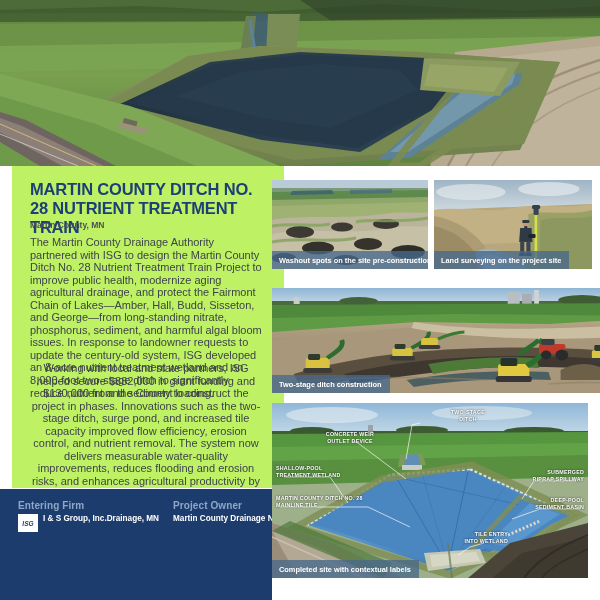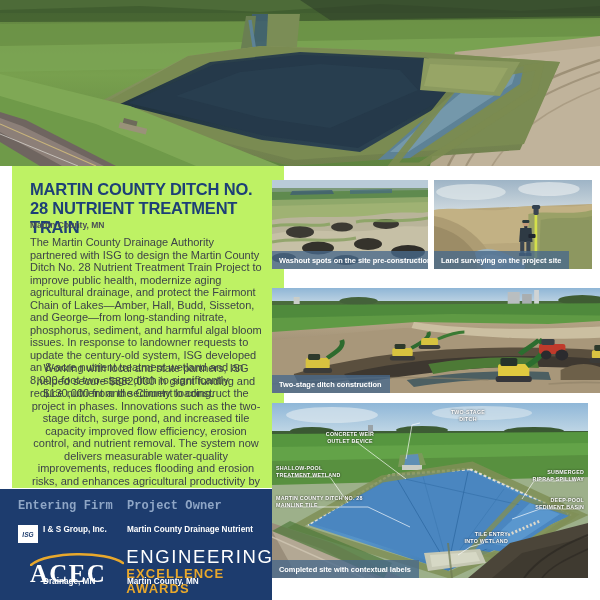--- a/index.html
+++ b/index.html
@@ -43,31 +43,31 @@
   .body-copy.p2 { top: 196px; text-align: center; }
 
   
   .footer {
     position: absolute; left: 0; top: 489px; width: 272px; height: 111px;
     background: #1d3c6e;
   }
   .credits { position: absolute; left: 18px; top: 12px; display: flex; gap: 14px; }
   .credit-col { display: flex; flex-direction: column; }
   .credit-head {
-    color: #8fa6c6; font-size: 12px; font-weight: 700; line-height: 10px;
-    margin-bottom: 13px; letter-spacing: 0.1px; font-family: Liberation Mono, monospace;
+    color: #8fa6c6; font-size: 10px; font-weight: 700; line-height: 10px;
+    margin-bottom: 2px; letter-spacing: 0.1px;
   }
   .credit-body { display: flex; align-items: flex-start; gap: 5px; }
   .isg-mark {
     width: 20px; height: 18px; background: #fff; color: #1d3c6e;
     font-size: 6.6px; font-weight: 700; font-style: italic;
     display: flex; align-items: center; justify-content: center;
     flex: 0 0 auto; margin-top: 1px;
   }
-  .credit-lines { display: flex; flex-direction: column; gap: 41px; }
+  .credit-lines { display: flex; flex-direction: row; }
   .credit-lines span {
     color: #ffffff; font-size: 8.2px; font-weight: 700; line-height: 11px;
     white-space: nowrap;
   }
 
   
   .acec { position: absolute; left: 30px; top: 54px; display: flex; align-items: center; gap: 9px; }
   .acec-left { position: relative; width: 94px; height: 40px; }
   .acec-arc { position: absolute; left: 0; top: 0; width: 94px; height: 16px; }
   .acec-word {
@@ -206,32 +206,20 @@
         <div class="credit-head">Project Owner</div>
         <div class="credit-body">
           <div class="credit-lines">
             <span>Martin County Drainage Nutrient</span>
             <span>Martin County, MN</span>
           </div>
         </div>
       </div>
     </div>
 
-    <div class="acec">
-      <div class="acec-left">
-        <svg class="acec-arc" viewBox="0 0 94 16">
-          <path d="M1 15 C 18 1, 76 1, 93 13" stroke="#e8a82c" stroke-width="2.6" fill="none" stroke-linecap="round"></path>
-        </svg>
-        <div class="acec-word">ACEC</div>
-      </div>
-      <div class="acec-right">
-        <div class="acec-eng">ENGINEERING</div>
-        <div class="acec-exc">EXCELLENCE AWARDS</div>
-      </div>
-    </div>
   </div>
 
   <div class="photo p-washout">
     <svg viewBox="0 0 156 89" preserveAspectRatio="none">
       <rect x="0" y="0" width="156" height="89" fill="#a7b390"></rect>
       <rect x="0" y="0" width="156" height="11" fill="#b9cbd8"></rect>
       <rect x="0" y="8" width="156" height="5" fill="#7c9a7a"></rect>
       <path d="M0 12 L156 10 L156 20 L0 22 Z" fill="#5f8a4e"></path>
       <path d="M20 11 L60 10 L62 14 L18 15 Z" fill="#3f5e74" opacity=".8"></path>
       <path d="M78 10 L120 9 L120 13 L78 14 Z" fill="#466b82" opacity=".7"></path>

